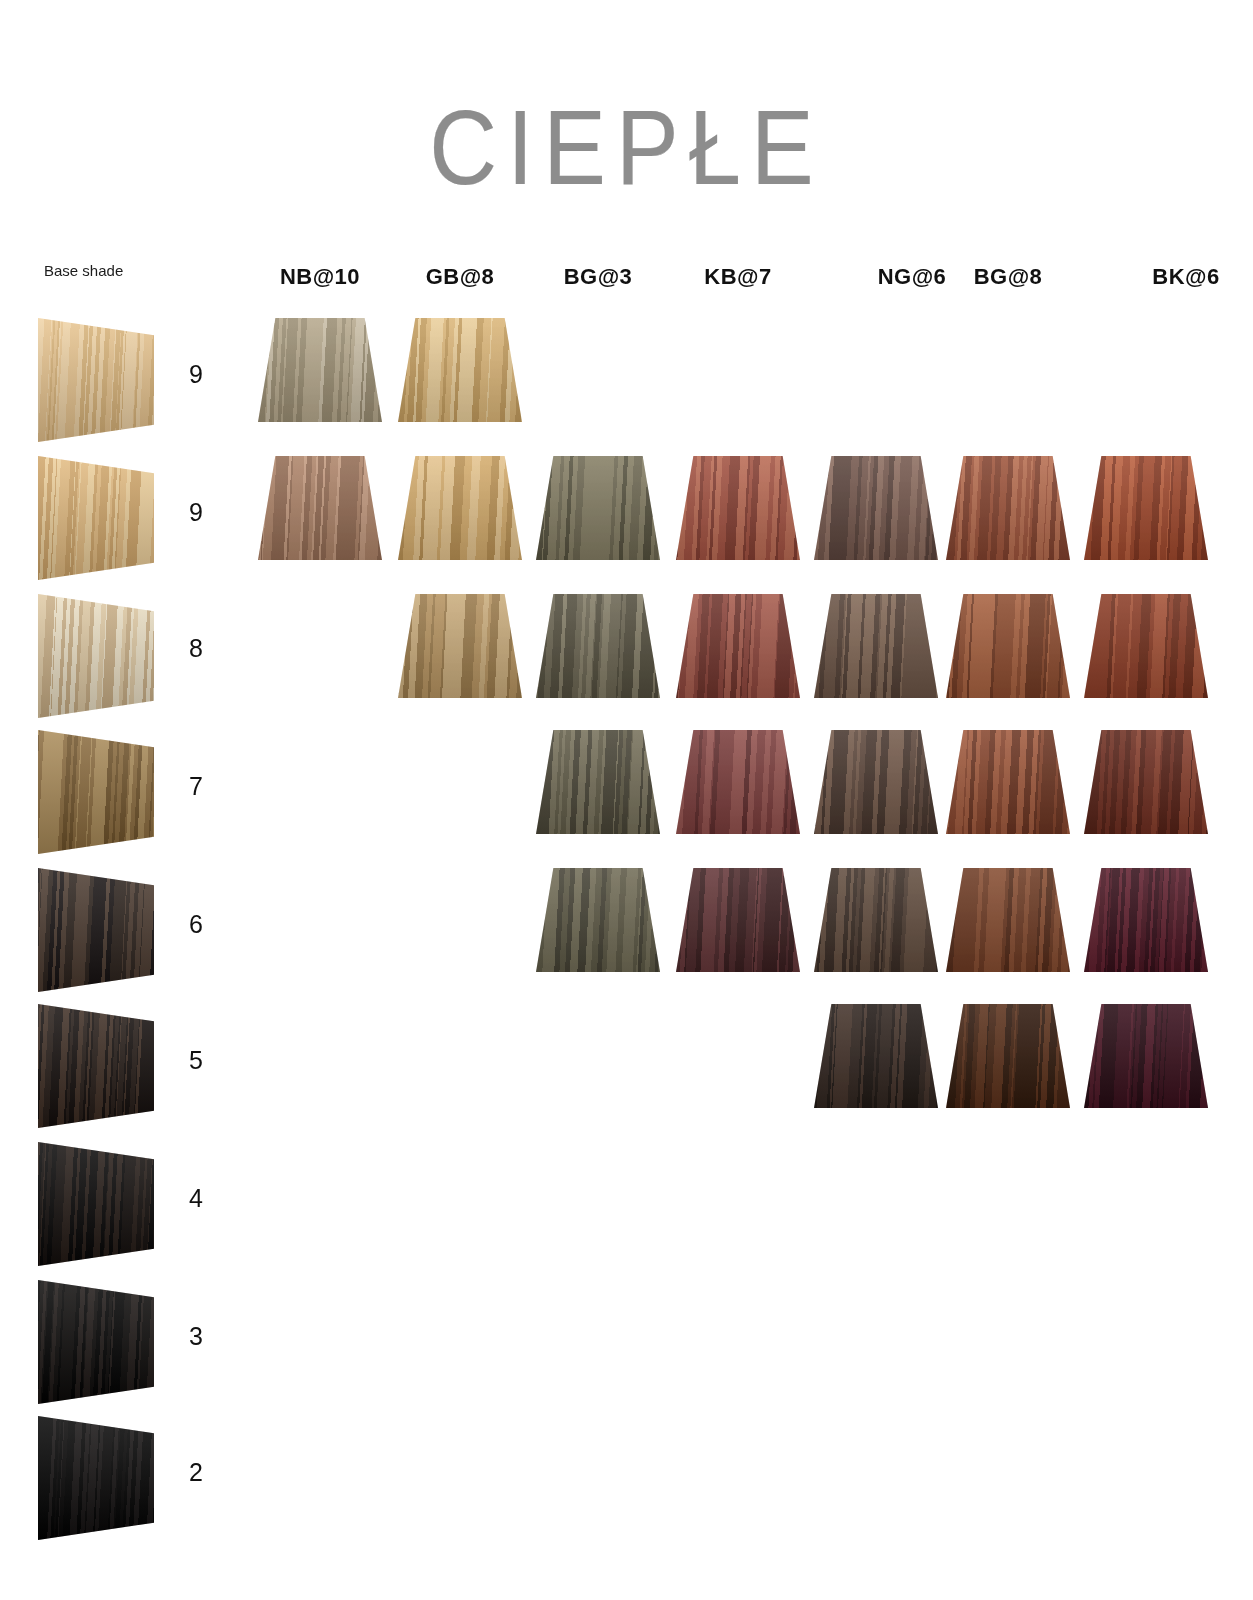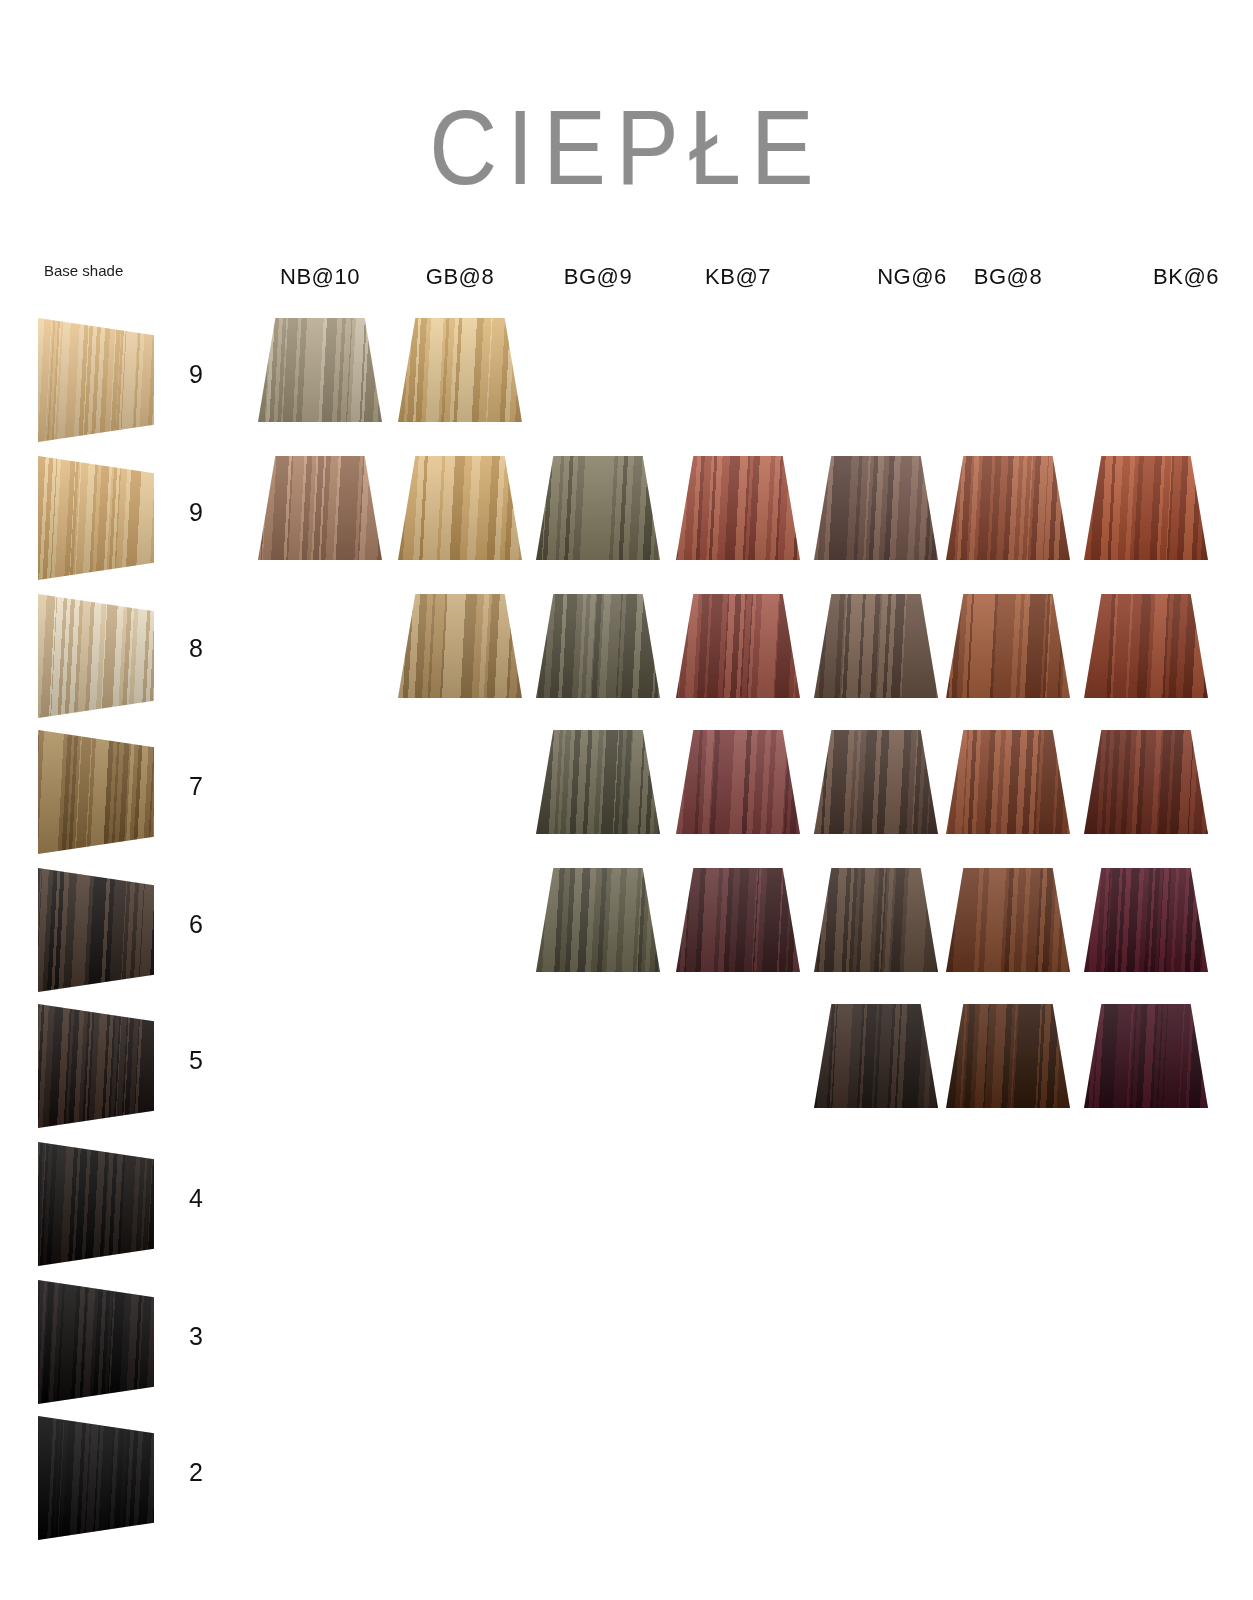--- a/index.html
+++ b/index.html
@@ -48,20 +48,21 @@
   .col-header {
     position: absolute;
     top: 264px;
     width: 140px;
     text-align: center;
     font-size: 22px;
     color: #111111;
     font-family: "Liberation Sans", sans-serif;
     letter-spacing: 0.5px;
     white-space: nowrap;
+    font-weight: bold;
   }
 
   
   .base-swatch {
     position: absolute;
     left: 38px;
     width: 116px;
     height: 124px;
     
     clip-path: polygon(0% 0%, 100% 14%, 100% 86%, 0% 100%);
@@ -98,21 +99,21 @@
 </head>
 <body>
 
 <div id="page-title">CIEPŁE</div>
 
 <div id="base-shade-label">Base shade</div>
 
 <div id="column-headers">
     <div class="col-header" style="left: 250px;">NB@10</div>
     <div class="col-header" style="left: 390px;">GB@8</div>
-    <div class="col-header" style="left: 528px;">BG@9</div>
+    <div class="col-header" style="left: 528px;">BG@3</div>
     <div class="col-header" style="left: 668px;">KB@7</div>
     <div class="col-header" style="left: 842px;">NG@6</div>
     <div class="col-header" style="left: 938px;">BG@8</div>
     <div class="col-header" style="left: 1116px;">BK@6</div>
   </div>
 
 <div id="base-shade-column">
     <div class="base-swatch" style="top: 318px;">
       <div class="grain" style="background: linear-gradient(179deg, rgba(255, 255, 255, 0.16), rgba(0, 0, 0, 0.22)), linear-gradient(93deg, rgb(240, 211, 165) 0%, rgb(240, 211, 165) 2.89%, rgb(240, 211, 165) 2.89%, rgb(240, 211, 165) 5.31%, rgb(232, 196, 142) 5.31%, rgb(232, 196, 142) 7.46%, rgb(232, 196, 142) 7.46%, rgb(232, 196, 142) 10.97%, rgb(240, 211, 165) 10.97%, rgb(240, 211, 165) 11.61%, rgb(232, 196, 142) 11.61%, rgb(232, 196, 142) 12.73%, rgb(217, 179, 120) 12.73%, rgb(217, 179, 120) 14.19%, rgb(232, 196, 142) 14.19%, rgb(232, 196, 142) 16.42%, rgb(217, 179, 120) 16.42%, rgb(217, 179, 120) 17.98%, rgb(240, 211, 165) 17.98%, rgb(240, 211, 165) 19.25%, rgb(232, 196, 142) 19.25%, rgb(232, 196, 142) 20.77%, rgb(240, 211, 165) 20.77%, rgb(240, 211, 165) 21.99%, rgb(240, 211, 165) 21.99%, rgb(240, 211, 165) 22.66%, rgb(240, 211, 165) 22.66%, rgb(240, 211, 165) 25.71%, rgb(240, 211, 165) 25.71%, rgb(240, 211, 165) 26.94%, rgb(232, 196, 142) 26.94%, rgb(232, 196, 142) 27.73%, rgb(232, 196, 142) 27.73%, rgb(232, 196, 142) 28.87%, rgb(232, 196, 142) 28.87%, rgb(232, 196, 142) 31.59%, rgb(232, 196, 142) 31.59%, rgb(232, 196, 142) 34.35%, rgb(240, 211, 165) 34.35%, rgb(240, 211, 165) 38.1%, rgb(217, 179, 120) 38.1%, rgb(217, 179, 120) 41.51%, rgb(240, 211, 165) 41.51%, rgb(240, 211, 165) 42.45%, rgb(217, 179, 120) 42.45%, rgb(217, 179, 120) 44.22%, rgb(217, 179, 120) 44.22%, rgb(217, 179, 120) 45.28%, rgb(240, 211, 165) 45.28%, rgb(240, 211, 165) 48.51%, rgb(217, 179, 120) 48.51%, rgb(217, 179, 120) 51.69%, rgb(240, 211, 165) 51.69%, rgb(240, 211, 165) 55.27%, rgb(217, 179, 120) 55.27%, rgb(217, 179, 120) 59.25%, rgb(232, 196, 142) 59.25%, rgb(232, 196, 142) 61.53%, rgb(232, 196, 142) 61.53%, rgb(232, 196, 142) 63.45%, rgb(240, 211, 165) 63.45%, rgb(240, 211, 165) 64.37%, rgb(217, 179, 120) 64.37%, rgb(217, 179, 120) 67.99%, rgb(232, 196, 142) 67.99%, rgb(232, 196, 142) 68.59%, rgb(217, 179, 120) 68.59%, rgb(217, 179, 120) 70.58%, rgb(240, 211, 165) 70.58%, rgb(240, 211, 165) 72.11%, rgb(217, 179, 120) 72.11%, rgb(217, 179, 120) 72.87%, rgb(240, 211, 165) 72.87%, rgb(240, 211, 165) 74.38%, rgb(240, 211, 165) 74.38%, rgb(240, 211, 165) 78.32%, rgb(240, 211, 165) 78.32%, rgb(240, 211, 165) 81.86%, rgb(232, 196, 142) 81.86%, rgb(232, 196, 142) 82.49%, rgb(217, 179, 120) 82.49%, rgb(217, 179, 120) 84.27%, rgb(240, 211, 165) 84.27%, rgb(240, 211, 165) 87.53%, rgb(232, 196, 142) 87.53%, rgb(232, 196, 142) 91.39%, rgb(232, 196, 142) 91.39%, rgb(232, 196, 142) 94.39%, rgb(217, 179, 120) 94.39%, rgb(217, 179, 120) 95.45%, rgb(217, 179, 120) 95.45%, rgb(217, 179, 120) 97.61%, rgb(240, 211, 165) 97.61%, rgb(240, 211, 165) 99.52%, rgb(240, 211, 165) 99.52%, rgb(240, 211, 165) 100%);"></div>
     </div>

